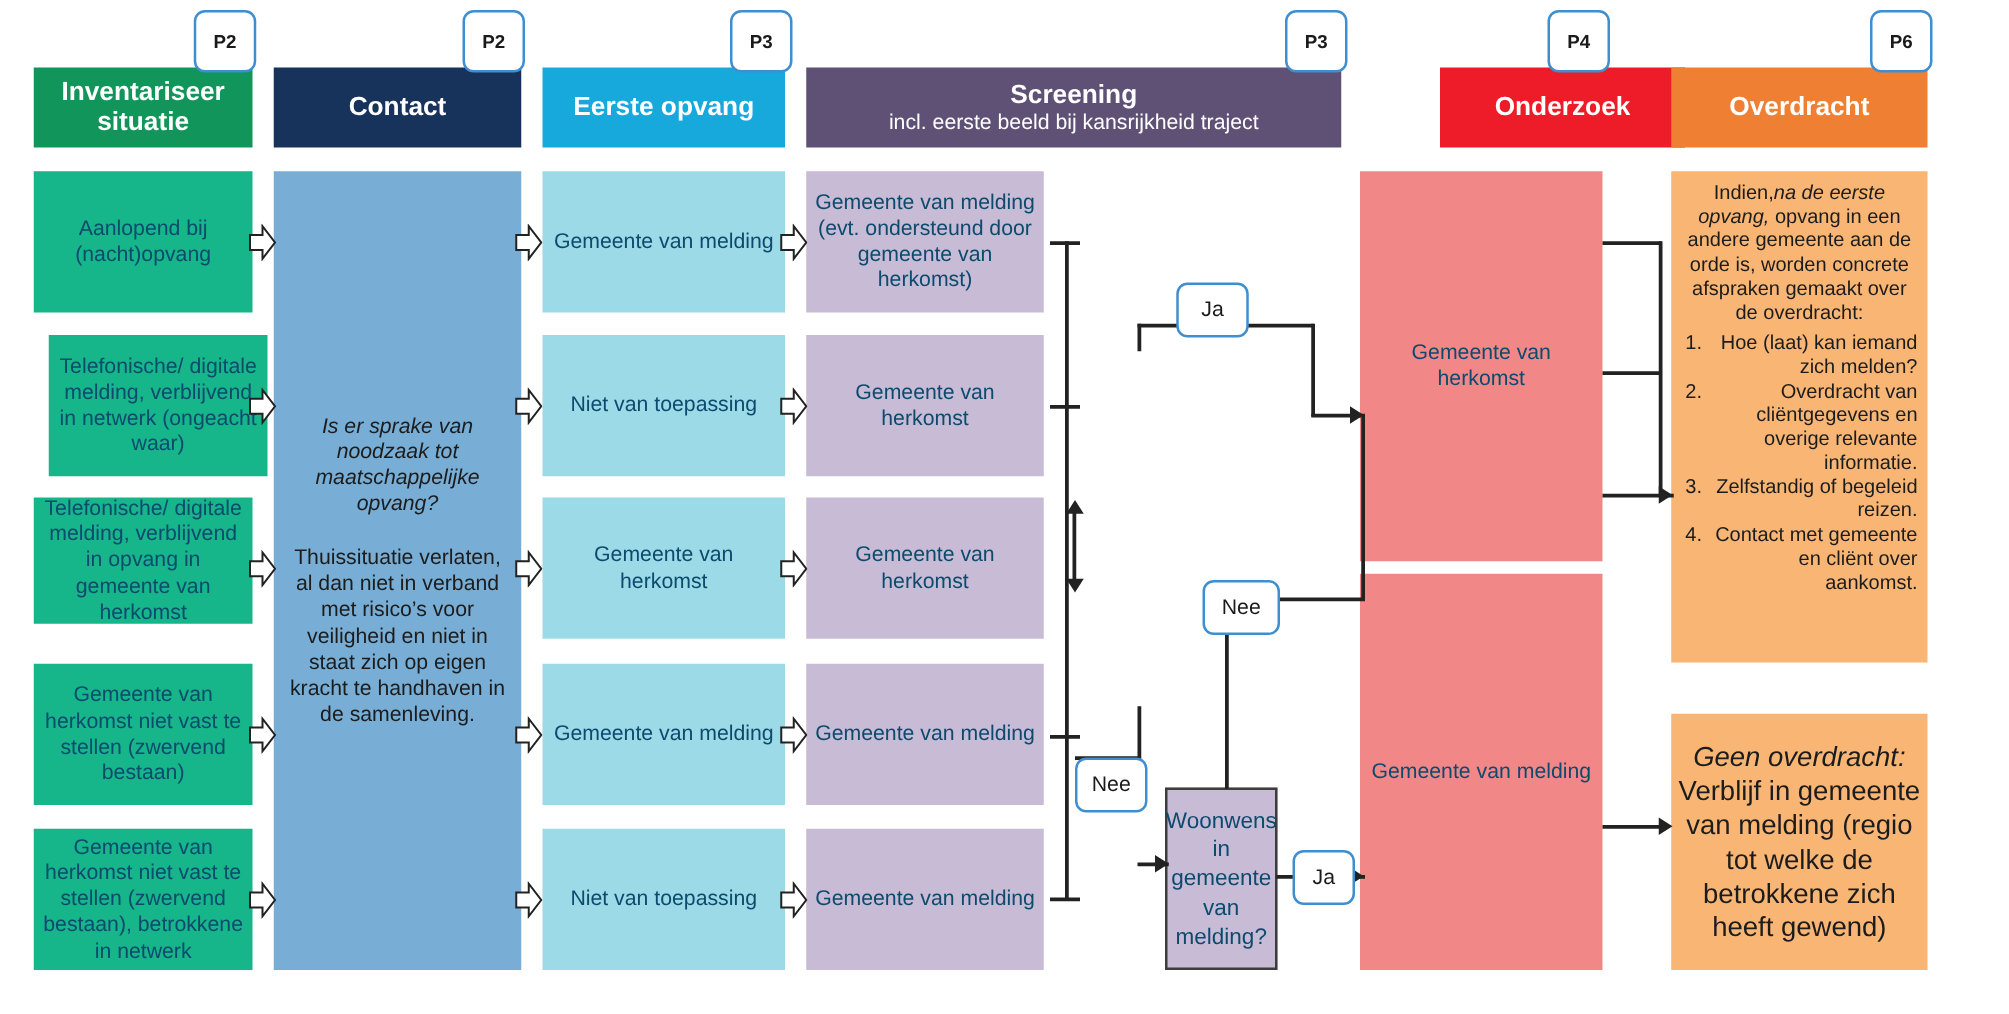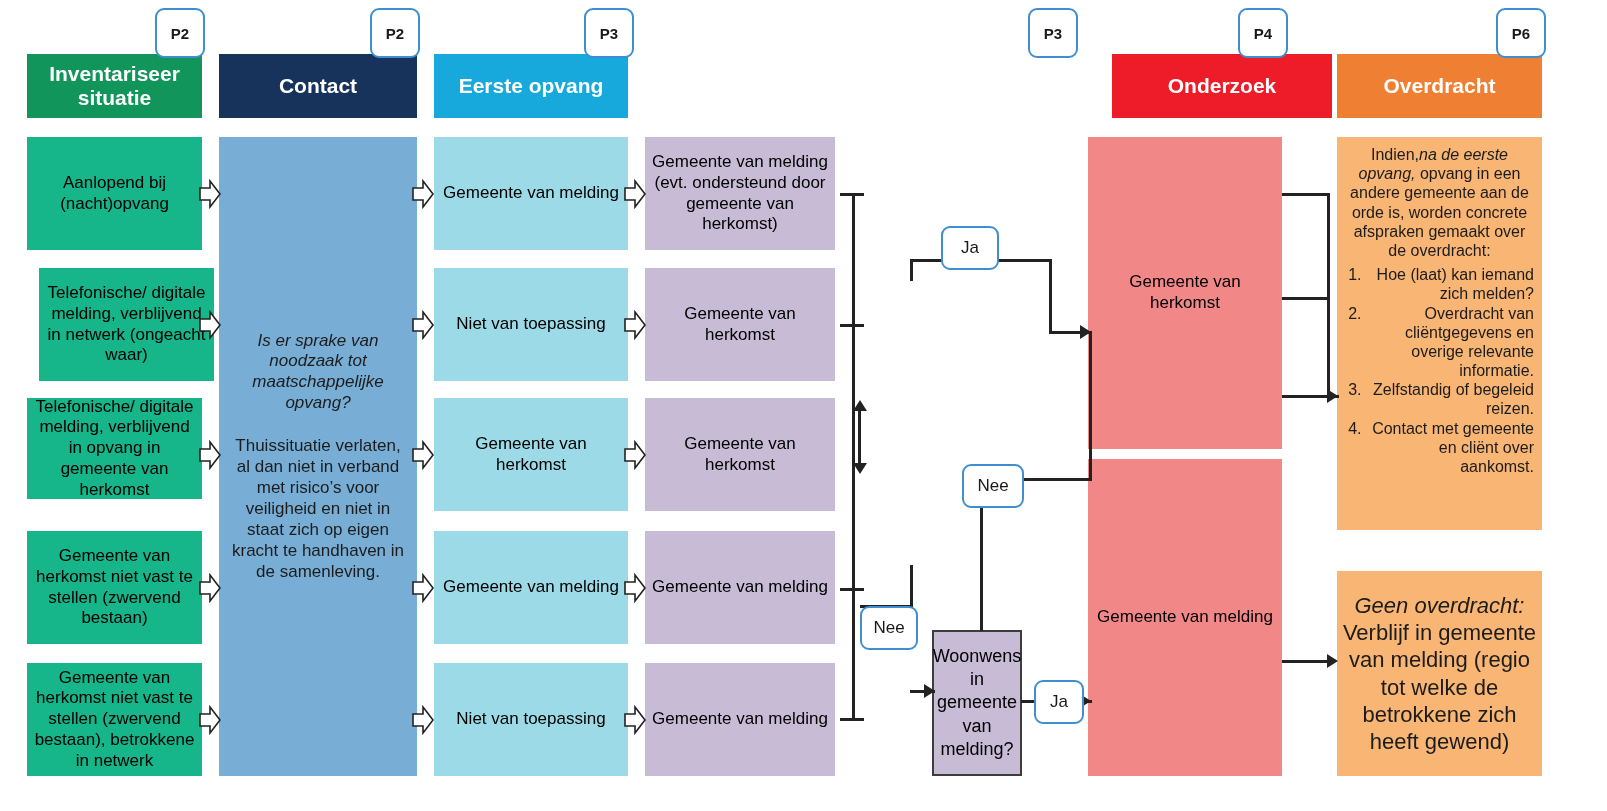--- a/index.html
+++ b/index.html
@@ -57,21 +57,21 @@
     line-height: 1.15;
     margin-top: 1px;
   }
   
   .box {
     position: absolute;
     display: flex;
     align-items: center;
     justify-content: center;
     text-align: center;
-    color: #000000;
+    color: #0c4a6e;
     font-size: 17px;
     line-height: 1.22;
     padding: 2px 6px;
     box-sizing: border-box;
     z-index: 10;
   }
   .decision {
     border: 2px solid #3d3d3d;
     font-size: 18px;
     line-height: 1.28;
@@ -164,21 +164,25 @@
   <div class="colhdr" style="left:27px;width:175px;background:#11955a;">
     <div class="h1">Inventariseer</div>
     <div class="h1">situatie</div>
   </div>
   <div class="colhdr" style="left:219px;width:198px;background:#17335c;">
     <div class="h1">Contact</div>
   </div>
   <div class="colhdr" style="left:434px;width:194px;background:#17a9dc;">
     <div class="h1">Eerste opvang</div>
   </div>
-  <div class="colhdr" style="left:1112px;width:220px;background:#ed1c28;">
+  <div class="colhdr" style="left:645px;width:428px;background:#5f5175;">
+    <div class="h1">Screening</div>
+    <div class="h2">incl. eerste beeld bij kansrijkheid traject</div>
+  </div>
+  <div class="colhdr" style="left:1152px;width:196px;background:#ed1c28;">
     <div class="h1">Onderzoek</div>
   </div>
   <div class="colhdr" style="left:1337px;width:205px;background:#ef8033;">
     <div class="h1">Overdracht</div>
   </div>
 
   <div class="box" style="left:27px;top:137px;width:175px;height:113px;background:#16b58a;">Aanlopend bij (nacht)opvang</div>
   <div class="box" style="left:27px;top:268px;width:175px;height:113px;background:#16b58a;margin-left:12px;">Telefonische/ digitale melding, verblijvend in netwerk (ongeacht waar)</div>
   <div class="box" style="left:27px;top:398px;width:175px;height:101px;background:#16b58a;">Telefonische/ digitale melding, verblijvend in opvang in gemeente van herkomst</div>
   <div class="box" style="left:27px;top:531px;width:175px;height:113px;background:#16b58a;">Gemeente van herkomst niet vast te stellen (zwervend bestaan)</div>

